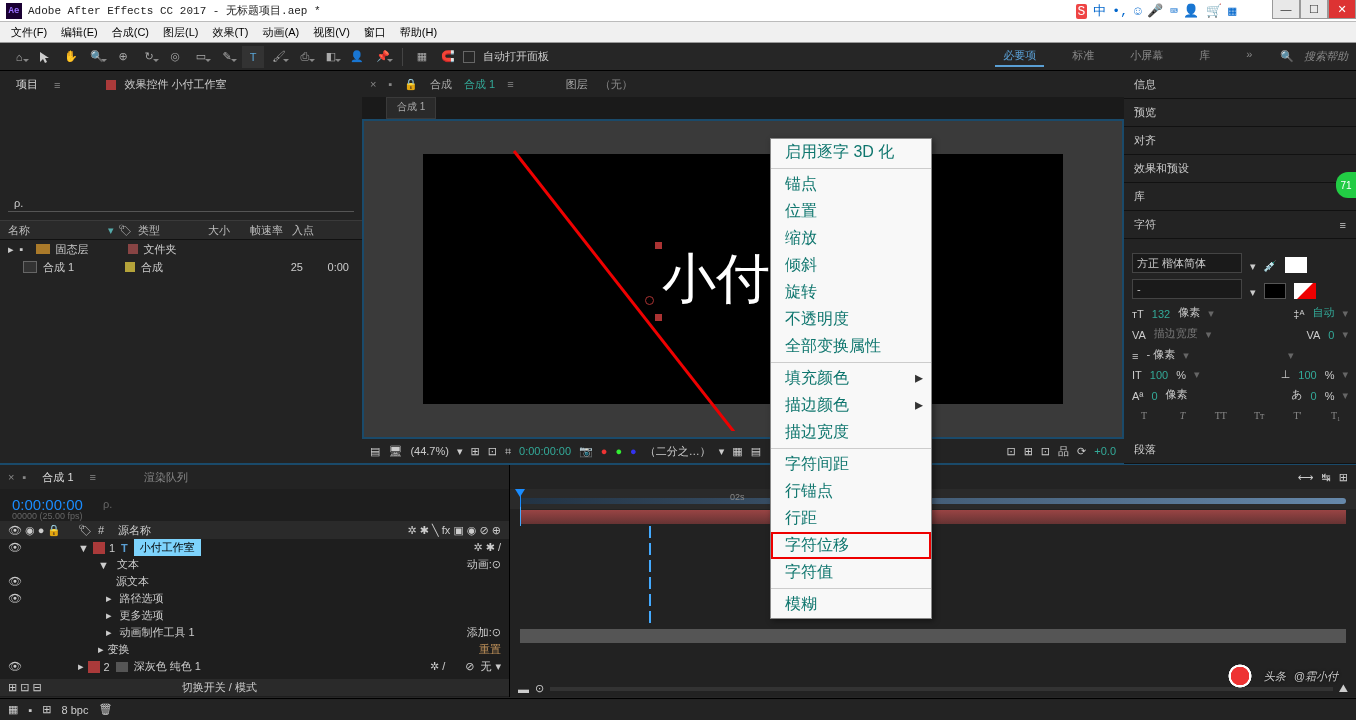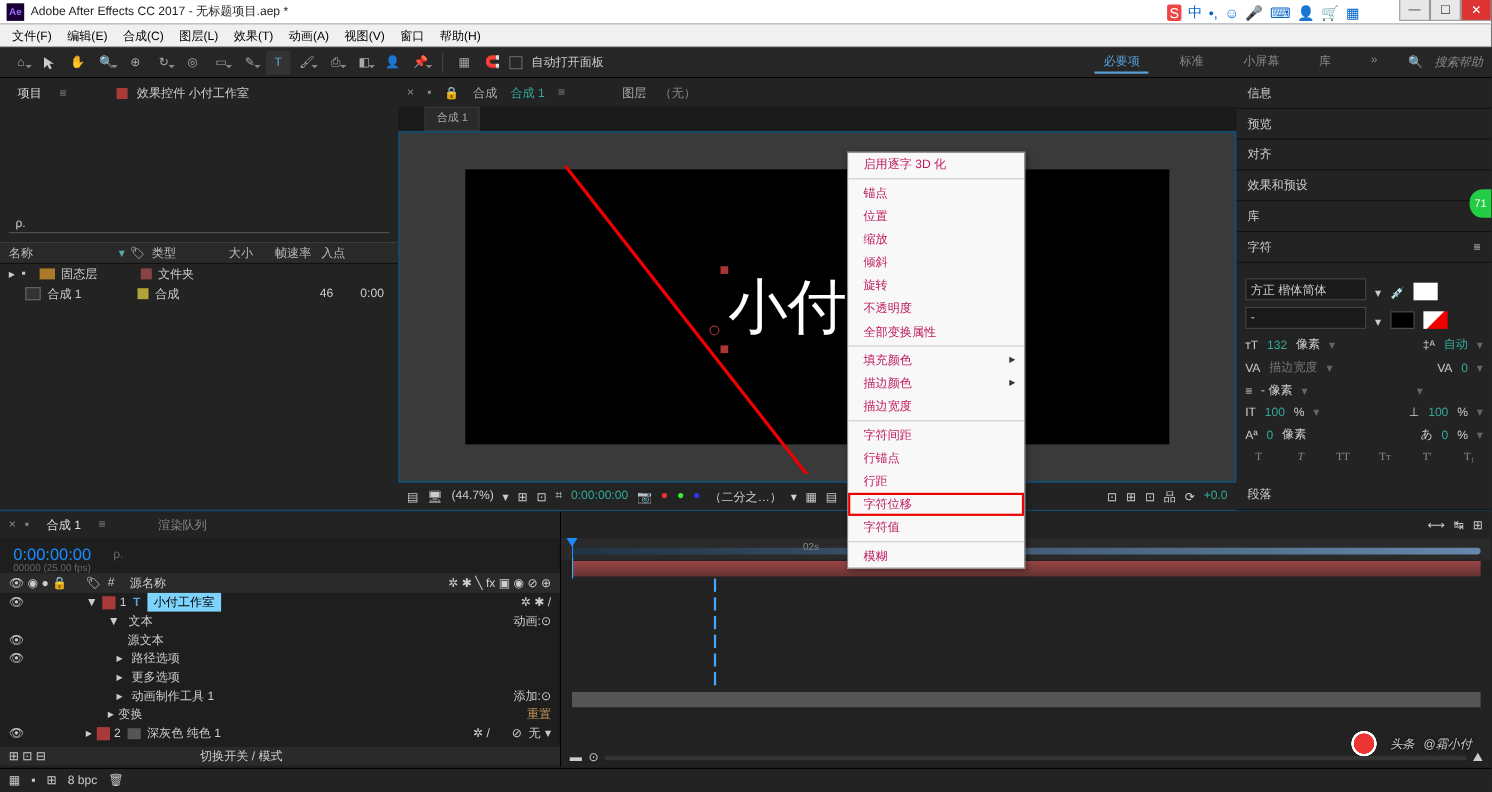--- a/index.html
+++ b/index.html
@@ -1,19 +1,19 @@
 <!DOCTYPE html>
 <html><head>
 <meta charset="utf-8">
 <style>
 * { margin:0; padding:0; box-sizing:border-box; font-family:"Microsoft YaHei",Arial,sans-serif; font-size:11px; color:#ccc; user-select:none;}
 body { background:#262626; width:1356px; height:720px; overflow:hidden; position:relative;}
 .titlebar { background:#fff; color:#000; height:22px; display:flex; align-items:center; padding:0 6px; border-bottom:1px solid #bbb;}
 .titlebar .aelogo{width:16px;height:16px;background:#1a0033;color:#9a6fff;font-size:9px;font-weight:bold;display:inline-flex;align-items:center;justify-content:center;margin-right:6px;}
-.titlebar span{color:#222;}
+.titlebar span{color:#222;font-family:Liberation Mono, monospace;}
 .wincontrols{position:absolute;right:0;top:0;height:22px;display:flex;}
 .wincontrols div{width:28px;height:20px;display:flex;align-items:center;justify-content:center;color:#333;}
 .wincontrols .minb,.wincontrols .maxb,.wincontrols .closeb{background:#e8e8e8;border:1px solid #999; margin-top:-1px;}
 .wincontrols .closeb{background:#d33;color:#fff;}
 .menubar{background:#f0f0f0;height:21px;display:flex;align-items:center;padding:0 4px;border-bottom:1px solid #999;}
 .menubar span{color:#000;padding:0 7px;}
 .toolbar{background:#262626;height:28px;display:flex;align-items:center;padding:0 8px;gap:4px;border-bottom:1px solid #000;}
 .tool{width:22px;height:22px;display:flex;align-items:center;justify-content:center;color:#aaa;position:relative;}
 .tool.active{background:#333;color:#5aa6d8;}
 .tool.dd::after{content:"";border:3px solid transparent;border-top-color:#888;position:absolute;right:1px;bottom:3px;}
@@ -55,21 +55,21 @@
 .tl-row{display:flex;align-items:center;height:17px;padding:0 8px;font-size:10px;}
 .tl-left{width:510px;border-right:1px solid #000;}
 .tl-graph{flex:1;background:#222;position:relative;}
 .ruler{height:20px;background:#2a2a2a;position:relative;}
 .ruler span{position:absolute;top:3px;font-size:9px;color:#888;}
 .playhead{position:absolute;left:10px;top:0;bottom:0;width:1px;background:#1a8cff;}
 .playhead::before{content:"";position:absolute;top:0;left:-5px;border:5px solid transparent;border-top:8px solid #1a8cff;}
 .bar{position:absolute;left:10px;right:10px;height:14px;background:#555;}
 .bar.red{background:linear-gradient(#994444,#663333);}
 .contextmenu{position:absolute;background:#f8f8f8;border:1px solid #888;box-shadow:2px 2px 6px rgba(0,0,0,.4);width:162px;z-index:100;}
-.contextmenu .mi{padding:3px 14px;color:#be185d;font-size:11px;position:relative;}
+.contextmenu .mi{padding:3px 14px;color:#0f766e;font-size:16px;position:relative;}
 .contextmenu .mi.sub::after{content:"▸";position:absolute;right:8px;color:#333;}
 .contextmenu .msep{height:1px;background:#ccc;margin:2px 0;}
 .contextmenu .mi.hl{outline:2px solid #e00;outline-offset:-2px;}
 .statusbar{position:absolute;bottom:0;left:0;right:0;height:22px;background:#232323;display:flex;align-items:center;padding:0 8px;gap:10px;border-top:1px solid #000;}
 .watermark{position:absolute;right:18px;bottom:28px;font-size:28px;color:#fff;font-style:italic;text-shadow:0 0 3px #000;display:flex;align-items:center;gap:8px;}
 .watermark .logo{width:32px;height:32px;border-radius:50%;background:radial-gradient(#ee3333 40%,#fff 42%,#fff 50%,transparent 52%);}
 .badge{position:absolute;right:0;top:172px;width:20px;height:26px;background:#2c4;border-radius:12px 0 0 12px;display:flex;align-items:center;justify-content:center;color:#fff;font-size:10px;}
 .topicons{position:absolute;right:120px;top:2px;display:flex;gap:6px;align-items:center;}
 .topicons span{font-size:13px;}
 .link{color:#3a9;}
@@ -180,21 +180,21 @@
       <span style="width:10px;height:10px;background:#884444;display:inline-block"></span>
       <span style="width:66px">文件夹</span>
     </div>
     <div class="prow">
       <span style="width:9px"></span>
         <span class="comp-icon"></span>
       <span style="width:76px">合成 1</span>
       <span style="width:10px;height:10px;background:#b4a33a;display:inline-block"></span>
       <span style="width:66px">合成</span>
       <span style="width:42px"></span>
-      <span style="width:42px;text-align:right">46</span>
+      <span style="width:42px;text-align:right">25</span>
       <span style="width:40px;text-align:right">0:00</span>
     </div>
     <div style="flex:2"></div>
   </div>
 
   <div class="comp">
     <div class="comp-top">
       <span style="color:#888">×</span>
         <span style="color:#888">▪</span>
       <span style="color:#888">🔒</span>

